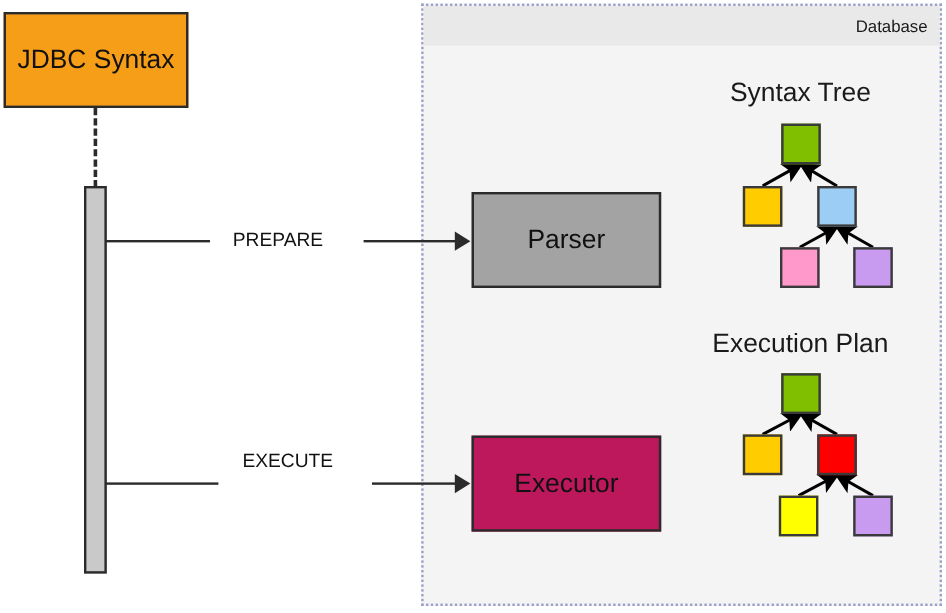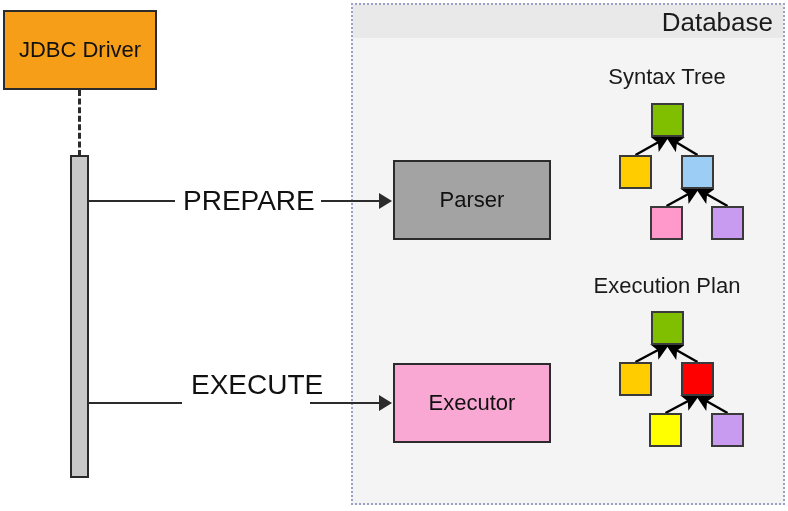--- a/index.html
+++ b/index.html
@@ -5,43 +5,43 @@
   html,body{margin:0;padding:0;background:#ffffff;}
   body{width:788px;height:511px;position:relative;overflow:hidden;
        font-family:"Liberation Sans",sans-serif;color:#000;}
   .stage{position:absolute;left:0;top:0;width:788px;height:511px;}
 
   
   .db-panel{position:absolute;left:351px;top:3px;width:434px;height:502px;
             background:#f4f4f4;border:2px dotted #9aa0c8;box-sizing:border-box;}
   .db-header{position:absolute;left:0;top:0;width:100%;height:33px;
              background:#e9e9e9;box-sizing:border-box;}
-  .db-title{position:absolute;right:10px;top:4px;font-size:26px;line-height:26px;
+  .db-title{position:absolute;right:10px;top:4px;font-size:14px;line-height:26px;
             color:#1a1a1a;white-space:nowrap;}
 
   
   .nodebox{position:absolute;border:2px solid #2b2b2b;box-sizing:border-box;
            display:flex;align-items:center;justify-content:center;
            font-size:22px;color:#111;}
   .jdbc{left:3px;top:10px;width:154px;height:80px;background:#f79e18;}
   .parser{left:393px;top:160px;width:158px;height:80px;background:#a3a3a3;}
-  .executor{left:393px;top:363px;width:158px;height:80px;background:#f9a8d4;}
+  .executor{left:393px;top:363px;width:158px;height:80px;background:#be185d;}
 
   
   .lifeline{position:absolute;left:78px;top:90px;width:0;height:66px;
             border-left:3px dashed #2b2b2b;}
   .activation{position:absolute;left:70px;top:155px;width:19px;height:323px;
               background:#c9c9c9;border:2px solid #2b2b2b;box-sizing:border-box;}
 
   
   .msg-line{position:absolute;height:0;border-top:2px solid #2b2b2b;}
   .msg-prepare{left:88px;top:200px;width:302px;}
   .msg-execute{left:88px;top:402px;width:302px;}
-  .msg-label{position:absolute;background:#ffffff;font-size:28px;color:#111;
-             line-height:24px;padding:0 6px;white-space:nowrap;}
+  .msg-label{position:absolute;background:#ffffff;font-size:16px;color:#111;
+             line-height:24px;padding:0 6px;white-space:nowrap;margin-left:11px;}
   .lbl-prepare{left:177px;top:189px;}
   .lbl-execute{left:185px;top:373px;background:transparent;}
   .lbl-execute-bg{position:absolute;left:182px;top:391px;width:128px;height:24px;
                   background:#ffffff;}
   .lbl-prepare-bg{position:absolute;left:175px;top:189px;width:128px;height:24px;
                   background:#ffffff;}
   .arrowhead{position:absolute;width:0;height:0;
              border-top:8px solid transparent;border-bottom:8px solid transparent;
              border-left:13px solid #2b2b2b;}
   .ah-prepare{left:379px;top:193px;}
@@ -62,21 +62,21 @@
 </head>
 <body>
 
 <div class="stage">
 
   <div class="db-panel">
     <div class="db-header"></div>
     <div class="db-title">Database</div>
   </div>
 
-  <div class="nodebox jdbc">JDBC Driver</div>
+  <div class="nodebox jdbc">JDBC Syntax</div>
   <div class="lifeline"></div>
   <div class="activation"></div>
 
   <div class="msg-line msg-prepare"></div>
   <div class="arrowhead ah-prepare"></div>
   <div class="lbl-prepare-bg"></div>
   <div class="msg-label lbl-prepare">PREPARE</div>
 
   <div class="msg-line msg-execute"></div>
   <div class="arrowhead ah-execute"></div>

